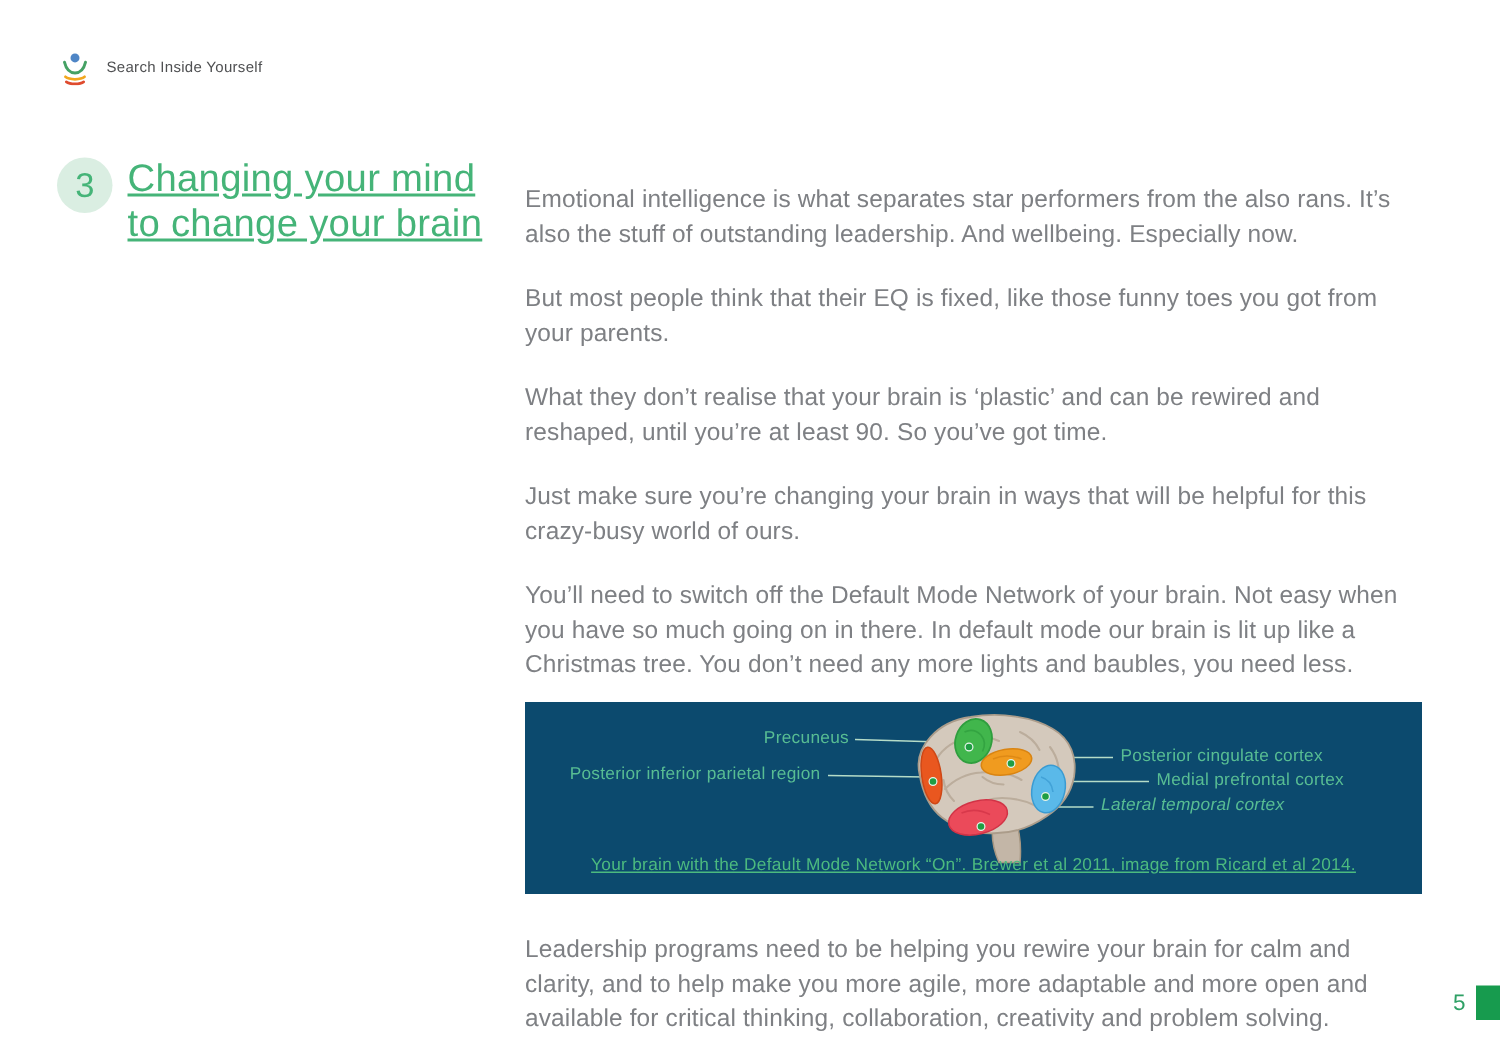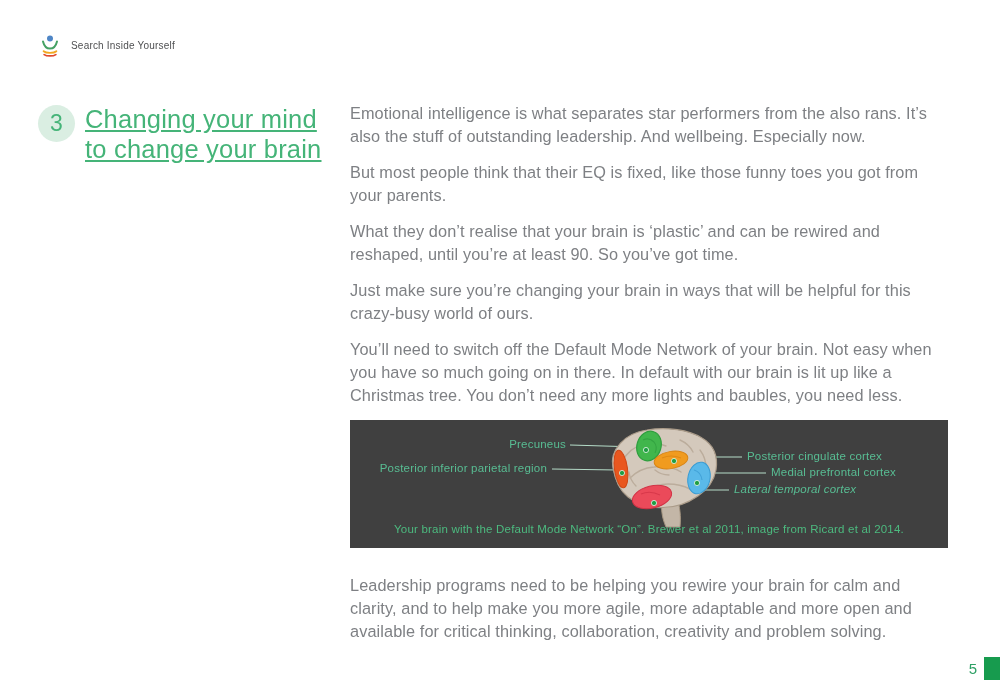--- a/index.html
+++ b/index.html
@@ -61,27 +61,28 @@
     position: absolute;
     left: 350px; top: 102px;
     width: 597px;
   }
   .content p {
     font-size: 16.3px;
     line-height: 23px;
     color: #7e8084;
     margin-bottom: 13px;
     letter-spacing: 0.1px;
+    margin-top: 20px;
   }
 
   
   .figure {
     position: relative;
     width: 598px; height: 128px;
-    background: #404040;
+    background: #0c4a6e;
     margin-top: 12px;
     margin-bottom: 26px;
   }
   .figure-label {
     position: absolute;
     font-size: 11.5px;
     color: #58bd93;
     letter-spacing: 0.2px;
     white-space: nowrap;
   }
@@ -91,20 +92,21 @@
   .lbl-mpc       { top: 46px; left: 421px; }
   .lbl-ltc       { top: 63px; left: 384px; font-style: italic; }
   .figure-caption {
     position: absolute;
     left: 0; right: 0;
     top: 103px;
     text-align: center;
     font-size: 11.5px;
     color: #4cba7f;
     letter-spacing: 0.2px;
+    text-decoration: underline;
   }
   .brain-svg { position: absolute; left: 0; top: 0; }
 
   
   .page-footer {
     position: absolute;
     right: 0; bottom: 16px;
     display: flex;
     align-items: center;
     gap: 7px;
@@ -139,21 +141,21 @@
     <div>Changing your mind</div>
     <div>to change your brain</div>
   </h1>
 </div>
 
 <div class="content">
   <p>Emotional intelligence is what separates star performers from the also rans. It’s also the stuff of outstanding leadership. And wellbeing. Especially now.</p>
   <p>But most people think that their EQ is fixed, like those funny toes you got from your parents.</p>
   <p>What they don’t realise that your brain is ‘plastic’ and can be rewired and reshaped, until you’re at least 90. So you’ve got time.</p>
   <p>Just make sure you’re changing your brain in ways that will be helpful for this crazy-busy world of ours.</p>
-  <p>You’ll need to switch off the Default Mode Network of your brain. Not easy when you have so much going on in there. In default with our brain is lit up like a Christmas tree. You don’t need any more lights and baubles, you need less.</p>
+  <p>You’ll need to switch off the Default Mode Network of your brain. Not easy when you have so much going on in there. In default mode our brain is lit up like a Christmas tree. You don’t need any more lights and baubles, you need less.</p>
 
   <div class="figure">
     <svg class="brain-svg" width="598" height="128" viewBox="0 0 598 128" aria-hidden="true">
 
       <g stroke="#b5dcc8" stroke-width="1">
         <line x1="220" y1="25" x2="288" y2="27"></line>
         <line x1="202" y1="49" x2="267" y2="50"></line>
         <line x1="342" y1="37" x2="392" y2="37"></line>
         <line x1="359" y1="53" x2="416" y2="53"></line>
         <line x1="330" y1="70" x2="379" y2="70"></line>

